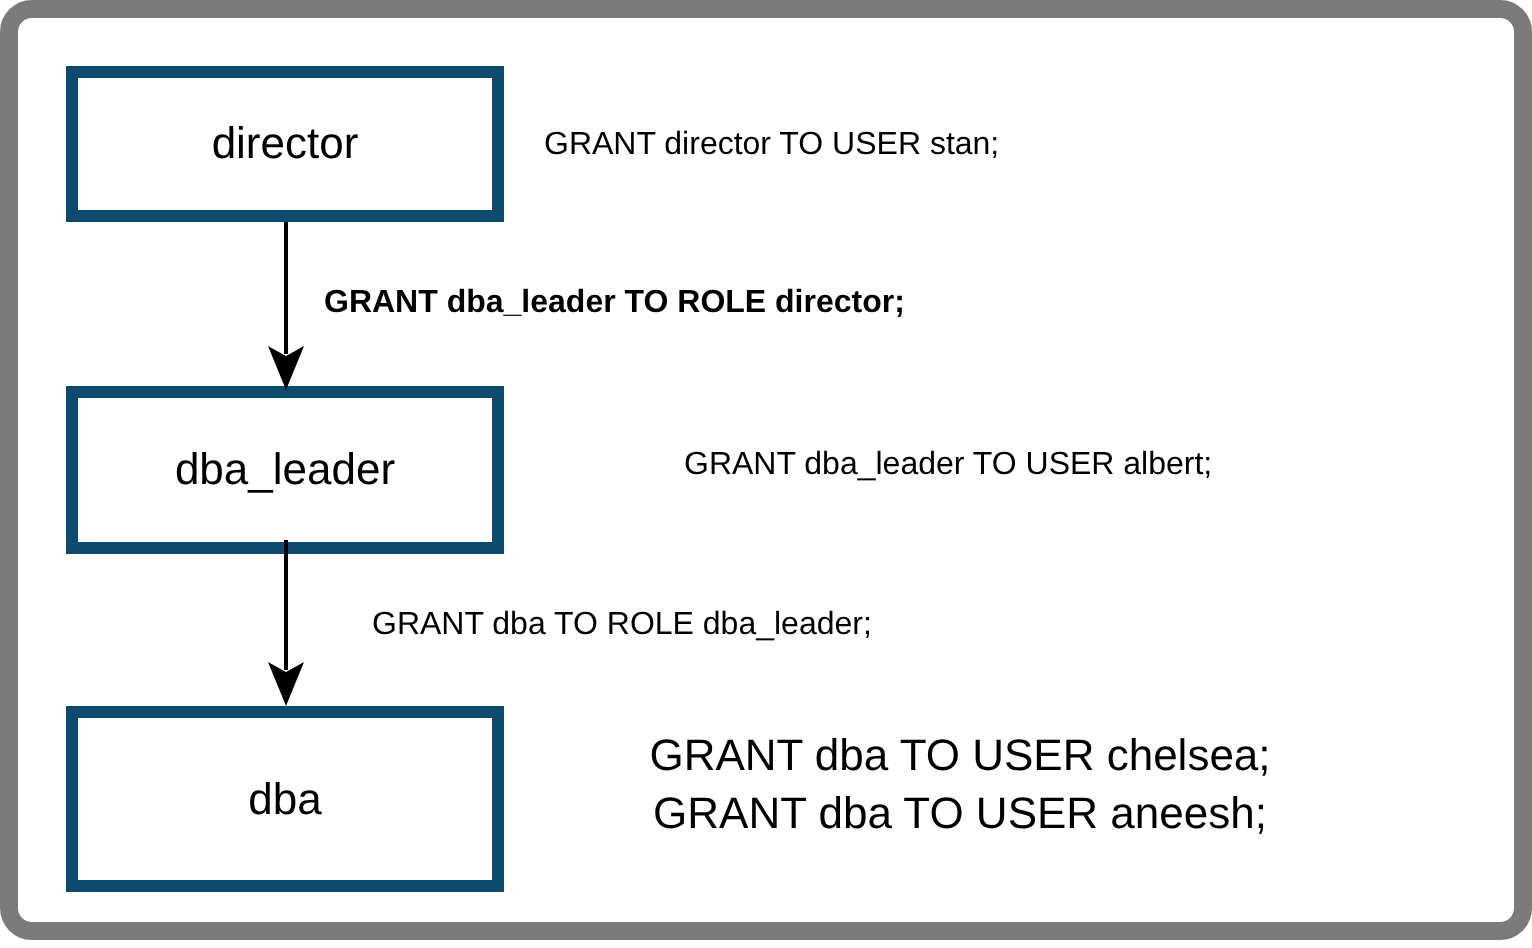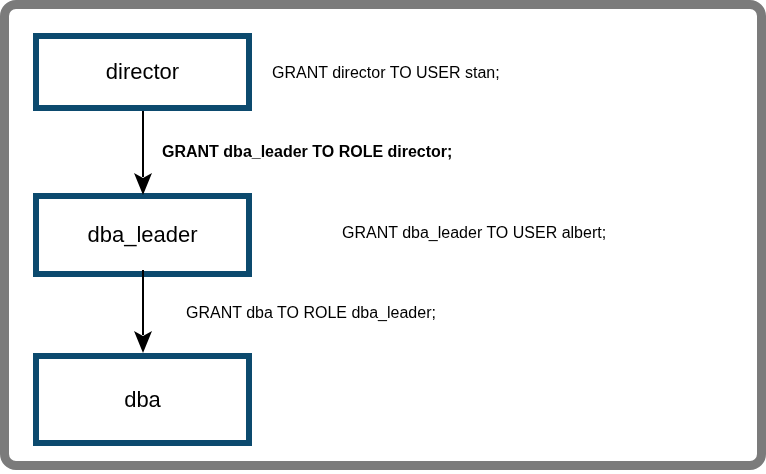--- a/index.html
+++ b/index.html
@@ -76,13 +76,15 @@
 
 <div class="edge-label" style="left:162px; top:139px;font-weight:bold;">GRANT dba_leader TO ROLE director;</div>
 
 <div class="edge-label" style="left:186px; top:300px;">GRANT dba TO ROLE dba_leader;</div>
 
 <div class="stmt" style="left:272px; top:60px;">GRANT director TO USER stan;</div>
 
 <div class="stmt" style="left:302px; top:220px;margin-left:40px;">GRANT dba_leader TO USER albert;</div>
 
 <div class="annot-block" style="left:290px; top:363px; width:380px;">
+  <div>GRANT dba TO USER chelsea;</div>
+  <div>GRANT dba TO USER aneesh;</div>
 </div>
 
 </body></html>

